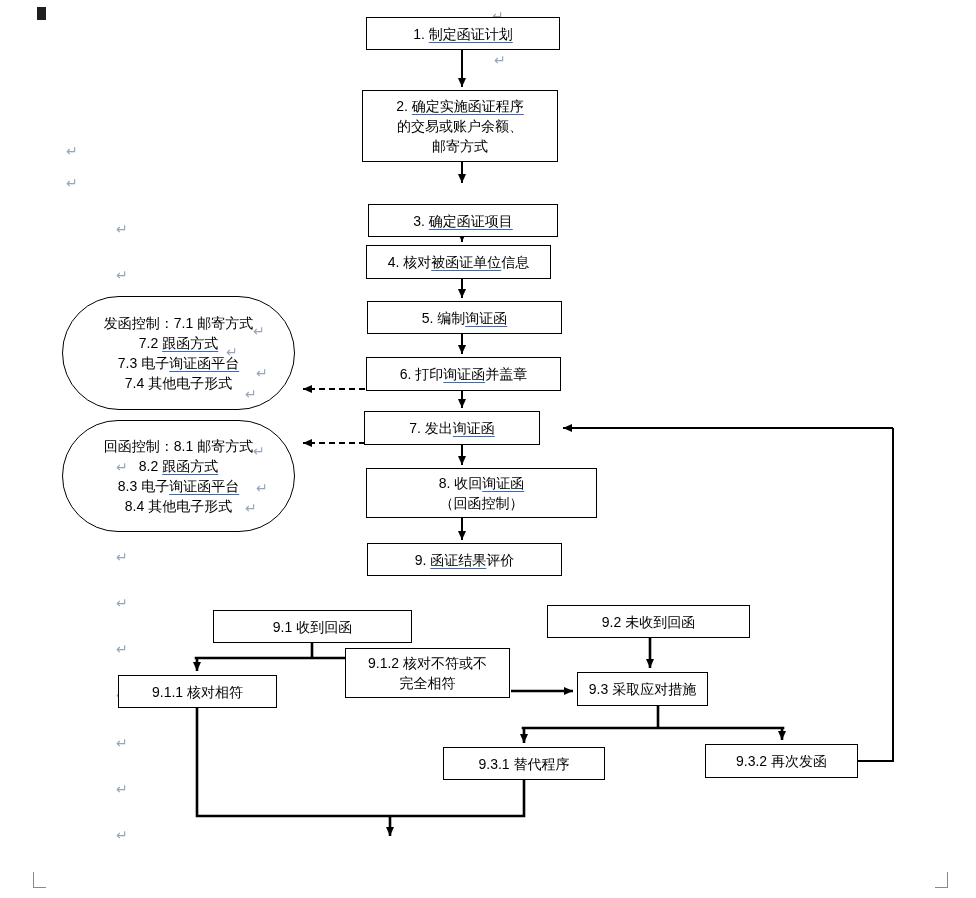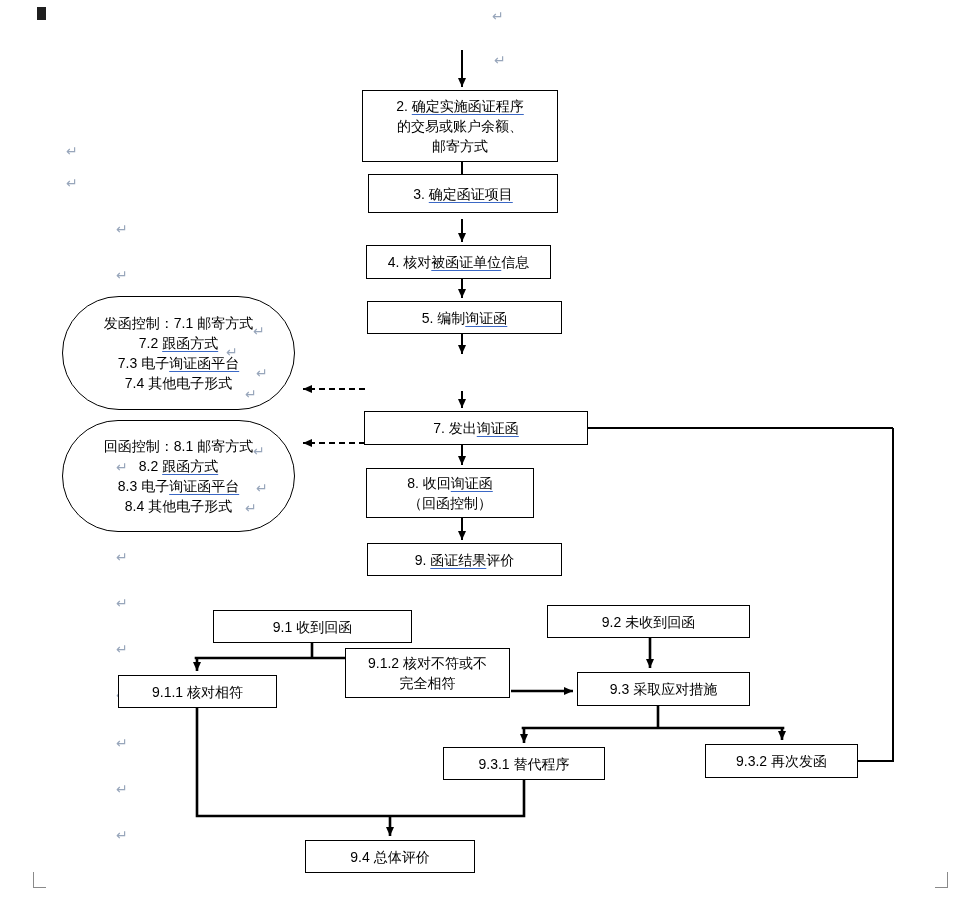--- a/index.html
+++ b/index.html
@@ -81,38 +81,44 @@
 
       <path class="ln" d="M858 761 H893 V428"></path>
       <path class="ln" marker-end="url(#arw)" d="M893 428 H563"></path>
 
       <path class="bold" d="M197 708 V816 H390"></path>
       <path class="bold" d="M524 780 V816 H390"></path>
       <path class="bold" marker-end="url(#arw)" d="M390 816 V836"></path>
     </g>
   </svg>
 
+  <div class="node" style="left:366px;top:17px;width:194px;height:33px">
+      <div class="tline"><span>1. </span><span class="u">制定函证计划</span></div>
+    </div>
   <div class="node" style="left:362px;top:90px;width:196px;height:72px">
       <div class="tline"><span>2. </span><span class="u">确定实施函证程序</span></div>
       <div class="tline"><span>的交易或账户余额、</span></div>
       <div class="tline"><span>邮寄方式</span></div>
     </div>
-  <div class="node" style="left:368px;top:174px;width:190px;height:39px">
+  <div class="node" style="left:368px;top:204px;width:190px;height:33px">
       <div class="tline"><span>3. </span><span class="u">确定函证项目</span></div>
     </div>
   <div class="node" style="left:366px;top:245px;width:185px;height:34px">
       <div class="tline"><span>4. 核对</span><span class="u">被函证单位</span><span>信息</span></div>
     </div>
   <div class="node" style="left:367px;top:301px;width:195px;height:33px">
       <div class="tline"><span>5. 编制</span><span class="u">询证函</span></div>
     </div>
-  <div class="node" style="left:364px;top:411px;width:224px;height:34px">
+  <div class="node" style="left:366px;top:357px;width:195px;height:34px">
+      <div class="tline"><span>6. 打印</span><span class="u">询证函</span><span>并盖章</span></div>
+    </div>
+  <div class="node" style="left:364px;top:411px;width:176px;height:34px">
       <div class="tline"><span>7. 发出</span><span class="u">询证函</span></div>
     </div>
-  <div class="node" style="left:366px;top:468px;width:168px;height:50px">
+  <div class="node" style="left:366px;top:468px;width:231px;height:50px">
       <div class="tline"><span>8. 收回</span><span class="u">询证函</span></div>
       <div class="tline"><span>（回函控制）</span></div>
     </div>
   <div class="node" style="left:367px;top:543px;width:195px;height:33px">
       <div class="tline"><span>9. </span><span class="u">函证结果</span><span>评价</span></div>
     </div>
 
   <div class="node stadium" style="left:62px;top:296px;width:233px;height:114px">
       <div class="tline"><span>发函控制：7.1 邮寄方式</span></div>
       <div class="tline"><span>7.2 </span><span class="u">跟函方式</span></div>
@@ -132,31 +138,28 @@
   <div class="node" style="left:547px;top:605px;width:203px;height:33px">
       <div class="tline"><span>9.2 未收到回函</span></div>
     </div>
   <div class="node" style="left:118px;top:675px;width:159px;height:33px">
       <div class="tline"><span>9.1.1 核对相符</span></div>
     </div>
   <div class="node" style="left:345px;top:648px;width:165px;height:50px">
       <div class="tline"><span>9.1.2 核对不符或不</span></div>
       <div class="tline"><span>完全相符</span></div>
     </div>
-  <div class="node" style="left:577px;top:672px;width:173px;height:34px">
+  <div class="node" style="left:577px;top:672px;width:131px;height:34px">
       <div class="tline"><span>9.3 采取应对措施</span></div>
     </div>
   <div class="node" style="left:443px;top:747px;width:162px;height:33px">
       <div class="tline"><span>9.3.1 替代程序</span></div>
     </div>
   <div class="node" style="left:705px;top:744px;width:153px;height:34px">
       <div class="tline"><span>9.3.2 再次发函</span></div>
-    </div>
-  <div class="node" style="left:305px;top:840px;width:170px;height:33px">
-      <div class="tline"><span>9.4 总体评价</span></div>
     </div>
 
   <span class="rmark" style="left:492px;top:9px">↵</span>
   <span class="rmark" style="left:494px;top:53px">↵</span>
   <span class="rmark" style="left:66px;top:144px">↵</span>
   <span class="rmark" style="left:66px;top:176px">↵</span>
   <span class="rmark" style="left:116px;top:222px">↵</span>
   <span class="rmark" style="left:116px;top:268px">↵</span>
   <span class="rmark" style="left:253px;top:324px">↵</span>
   <span class="rmark" style="left:226px;top:345px">↵</span>

